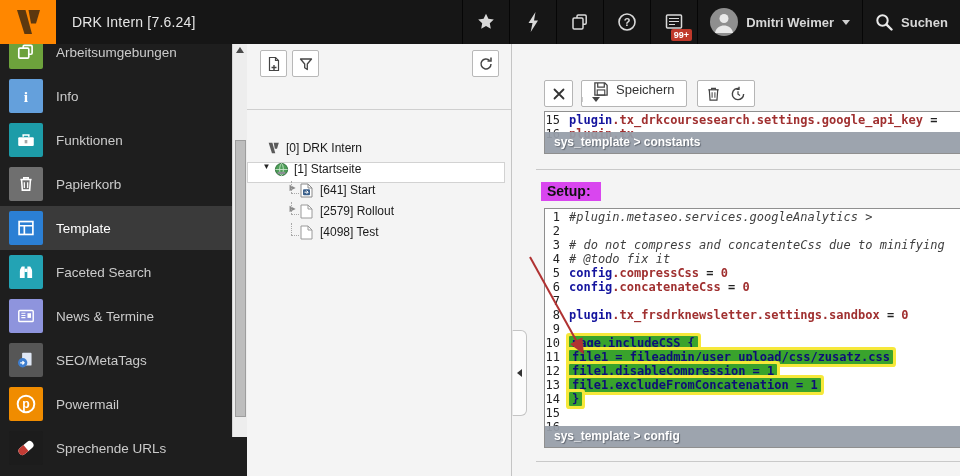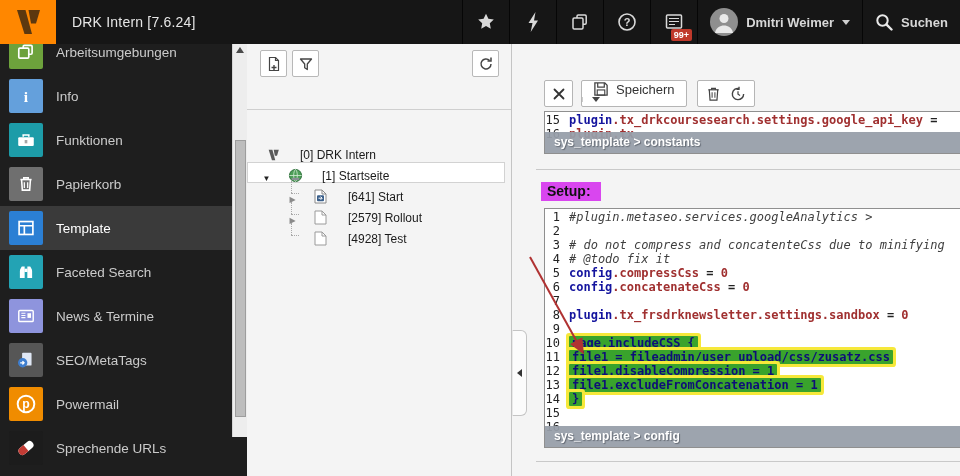--- a/index.html
+++ b/index.html
@@ -38,21 +38,21 @@
                     border-left:4px solid transparent; border-right:4px solid transparent; border-bottom:6px solid #4a4a4a; }
   .menuscroll .thumb { position:absolute; top:96px; left:2px; width:11px; height:277px; background:#bdbdbd; border:1px solid #9d9d9d; }
 
   
   .navframe { width:265px; background:#f4f4f4; border-right:1px solid #c4c4c4; position:relative; flex:none; }
   .tree-toolbar { height:66px; border-bottom:1px solid #cfcfcf; padding:6px 10px 0 13px; display:flex; align-items:flex-start; }
   .tbtn { width:27px; height:27px; background:#fff; border:1px solid #b8b8b8; border-radius:2px;
           display:inline-flex; align-items:center; justify-content:center; margin-right:5px; cursor:pointer; }
   .tbtn.right { margin-left:auto; margin-right:2px; }
   .tree { margin-top:31px; font-size:12px; color:#1a1a1a; }
-  .trow { height:21px; display:flex; align-items:flex-end; position:relative; cursor:pointer; margin-right:6px;gap:14px; }
+  .trow { height:21px; display:flex; align-items:flex-start; position:relative; cursor:pointer; margin-right:6px; }
   .trow.selected { background:#fff; box-shadow:inset 0 0 0 1px #d2d2d2; }
   .trow.d0 { padding-left:19px; } .trow.d1 { padding-left:12px; } .trow.d2 { padding-left:38px; }
   .tcaret { width:15px; flex:none; font-size:8px; color:#222; text-align:center; }
   .tcaret.closed { color:#8a8a8a; }
   .ticon { width:17px; flex:none; display:flex; align-items:center; }
   .tlabel { margin-left:3px; white-space:nowrap; }
   .trow.d2::before { content:""; position:absolute; left:44px; top:-2px; height:12px; border-left:1px dotted #a9a9a9; }
   .trow.d2::after  { content:""; position:absolute; left:44px; top:10px; width:8px; border-top:1px dotted #a9a9a9; }
 
   
@@ -339,21 +339,21 @@
             <span class="tlabel">[2579] Rollout</span>
           </div>
           <div class="trow d2 last">
             <span class="tcaret"></span>
             <span class="ticon">
               <svg width="13" height="15" viewBox="0 0 13 15">
                 <path d="M1 1h7l4 4v9H1z" fill="#fff" stroke="#9a9a9a"></path>
                 <path d="M8 1v4h4" fill="none" stroke="#9a9a9a"></path>
               </svg>
             </span>
-            <span class="tlabel">[4928] Test</span>
+            <span class="tlabel">[4098] Test</span>
           </div>
         </div>
     </aside>
 
     <main class="content">
       <div class="docheader">
         <button class="btn btn-close">
           <svg width="12" height="12" viewBox="0 0 12 12">
             <path d="M1.5 1.5l9 9M10.5 1.5l-9 9" stroke="#333" stroke-width="1.8" stroke-linecap="round"></path>
           </svg>

